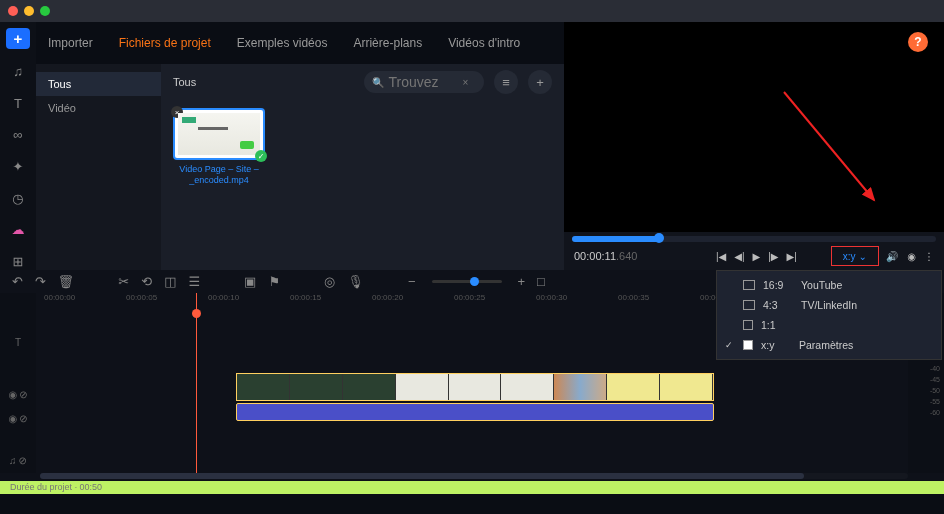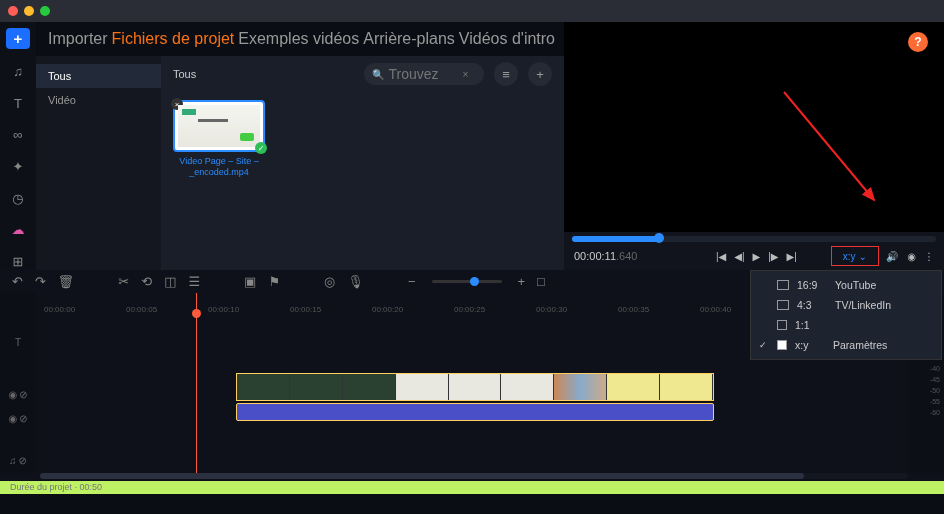--- a/index.html
+++ b/index.html
@@ -10,21 +10,21 @@
 .tl.red { background: #ff5f56; }
 .tl.yellow { background: #ffbd2e; }
 .tl.green { background: #27c93f; }
 .window-title { position: absolute; left: 50%; transform: translateX(-50%); font-size: 11px; color: #ddd; }
 .main-row { display: flex; height: 248px; }
 .sidebar { width: 36px; background: #0d1017; display: flex; flex-direction: column; align-items: center; padding-top: 6px; gap: 14px; }
 .plus-btn { width: 24px; height: 24px; background: #1b6eff; border-radius: 4px; display: flex; align-items: center; justify-content: center; color: #fff; font-size: 15px; font-weight: bold; }
 .side-icon { width: 20px; height: 20px; display: flex; align-items: center; justify-content: center; color: #888; font-size: 13px; }
 .side-icon.pink { color: #e256a8; }
 .content-area { flex: 1; display: flex; flex-direction: column; }
-.top-tabs { height: 34px; display: flex; align-items: center; gap: 4px; padding-left: 12px; font-size: 16px; color: #999; }
+.top-tabs { height: 42px; display: flex; align-items: center; gap: 26px; padding-left: 12px; font-size: 12px; color: #999; }
 .top-tab { cursor: pointer; }
 .top-tab.active { color: #f97316; font-weight: normal; }
 .media-panel { flex: 1; display: flex; background: #1a1e28; }
 .cat-col { width: 125px; background: #14171f; padding: 8px 0; }
 .cat-item { padding: 6px 12px; font-size: 11px; color: #999; }
 .cat-item.active { background: #222938; color: #fff; }
 .files-col { flex: 1; display: flex; flex-direction: column; }
 .files-header { height: 36px; display: flex; align-items: center; padding: 0 12px; gap: 10px; }
 .files-header-label { font-size: 11px; color: #ccc; flex: 0 0 auto; }
 .search-box { margin-left: auto; width: 120px; height: 22px; background: #252a35; border-radius: 11px; display: flex; align-items: center; padding: 0 8px; gap: 4px; color: #777; font-size: 10px; }
@@ -47,40 +47,40 @@
 .playback-bar { height: 38px; background: #11141c; display: flex; flex-direction: column; }
 .seek-track { height: 6px; margin: 4px 8px 0 8px; background: #1e2330; border-radius: 3px; position: relative; }
 .seek-fill { position: absolute; left: 0; top: 0; height: 100%; width: 24%; background: #2a8cff; border-radius: 3px; }
 .seek-thumb { position: absolute; left: 24%; top: -3px; width: 10px; height: 10px; background: #2a8cff; border-radius: 50%; margin-left: -5px; }
 .playback-controls { flex: 1; display: flex; align-items: center; padding: 0 10px; gap: 8px; }
 .timecode { font-size: 11px; color: #ccc; }
 .timecode .ms { color: #666; }
 .pb-spacer { flex: 1; }
 .pb-btn { color: #bbb; font-size: 10px; cursor: pointer; }
 .aspect-highlight { width: 48px; height: 20px; border: 1px solid #e33; display: flex; align-items: center; justify-content: center; gap: 3px; color: #2a8cff; font-size: 10px; }
-.aspect-menu { position: absolute; top: 270px; right: 2px; width: 192px; background: #1e2330; border: 1px solid #333; z-index: 100; padding: 4px 0; font-size: 10.5px; }
+.aspect-menu { position: absolute; top: 270px; right: 2px; width: 226px; background: #1e2330; border: 1px solid #333; z-index: 100; padding: 4px 0; font-size: 10.5px; }
 .aspect-row { display: flex; align-items: center; padding: 4px 8px; gap: 8px; color: #ccc; cursor: pointer; }
 .ar-check { width: 10px; font-size: 9px; }
 .ar-icon { width: 12px; height: 10px; border: 1px solid #999; }
 .ar-icon.s { width: 10px; height: 10px; }
 .ar-icon.p { width: 8px; height: 12px; }
 .ar-ratio { width: 30px; }
 .ar-label { flex: 1; }
 .timeline-panel { height: 224px; background: #0e1119; display: flex; flex-direction: column; }
 .tl-toolbar { height: 30px; display: flex; align-items: center; padding: 0 12px; gap: 12px; color: #888; font-size: 13px; }
 .tl-tool { cursor: pointer; }
 .tl-gap { width: 20px; }
 .zoom-slider { width: 70px; height: 3px; background: #333; border-radius: 2px; position: relative; margin: 0 4px; }
 .zoom-thumb { position: absolute; left: 55%; top: -3px; width: 9px; height: 9px; background: #2a8cff; border-radius: 50%; }
 .tl-body { flex: 1; display: flex; position: relative; }
 .track-labels { width: 36px; background: #0c0f16; display: flex; flex-direction: column; padding-top: 38px; }
 .track-label { height: 24px; display: flex; align-items: center; justify-content: center; color: #666; font-size: 10px; gap: 2px; }
 .track-area { flex: 1; position: relative; overflow: hidden; }
 .ruler { height: 18px; display: flex; align-items: center; font-size: 8px; color: #555; position: relative; }
-.ruler-mark { position: absolute; top: 12px; }
+.ruler-mark { position: absolute; top: 0; }
 .playhead { position: absolute; left: 160px; top: 0; width: 1px; height: 200px; background: #ff5a3c; z-index: 50; }
 .playhead::before { content: ''; position: absolute; top: 16px; left: -4px; width: 9px; height: 9px; background: #ff5a3c; border-radius: 50%; }
 .video-clip { position: absolute; left: 200px; top: 80px; width: 478px; height: 28px; border: 1px solid #ffd060; background: #1a2015; display: flex; overflow: hidden; }
 .clip-frame { flex: 1; height: 100%; border-right: 1px solid #333; background: #2a4030; }
 .clip-frame.white { background: #e8e8e0; }
 .clip-frame.yellow { background: #f0e890; }
 .clip-frame.mix { background: linear-gradient(90deg,#c85,#8ac,#ca8); }
 .audio-clip { position: absolute; left: 200px; top: 110px; width: 478px; height: 18px; background: #4a4fc8; border: 1px solid #ffd060; border-radius: 2px; }
 .meter-panel { width: 36px; background: #0c0f16; padding: 6px 4px; font-size: 7px; color: #555; text-align: right; }
 .meter-tick { height: 11px; }

